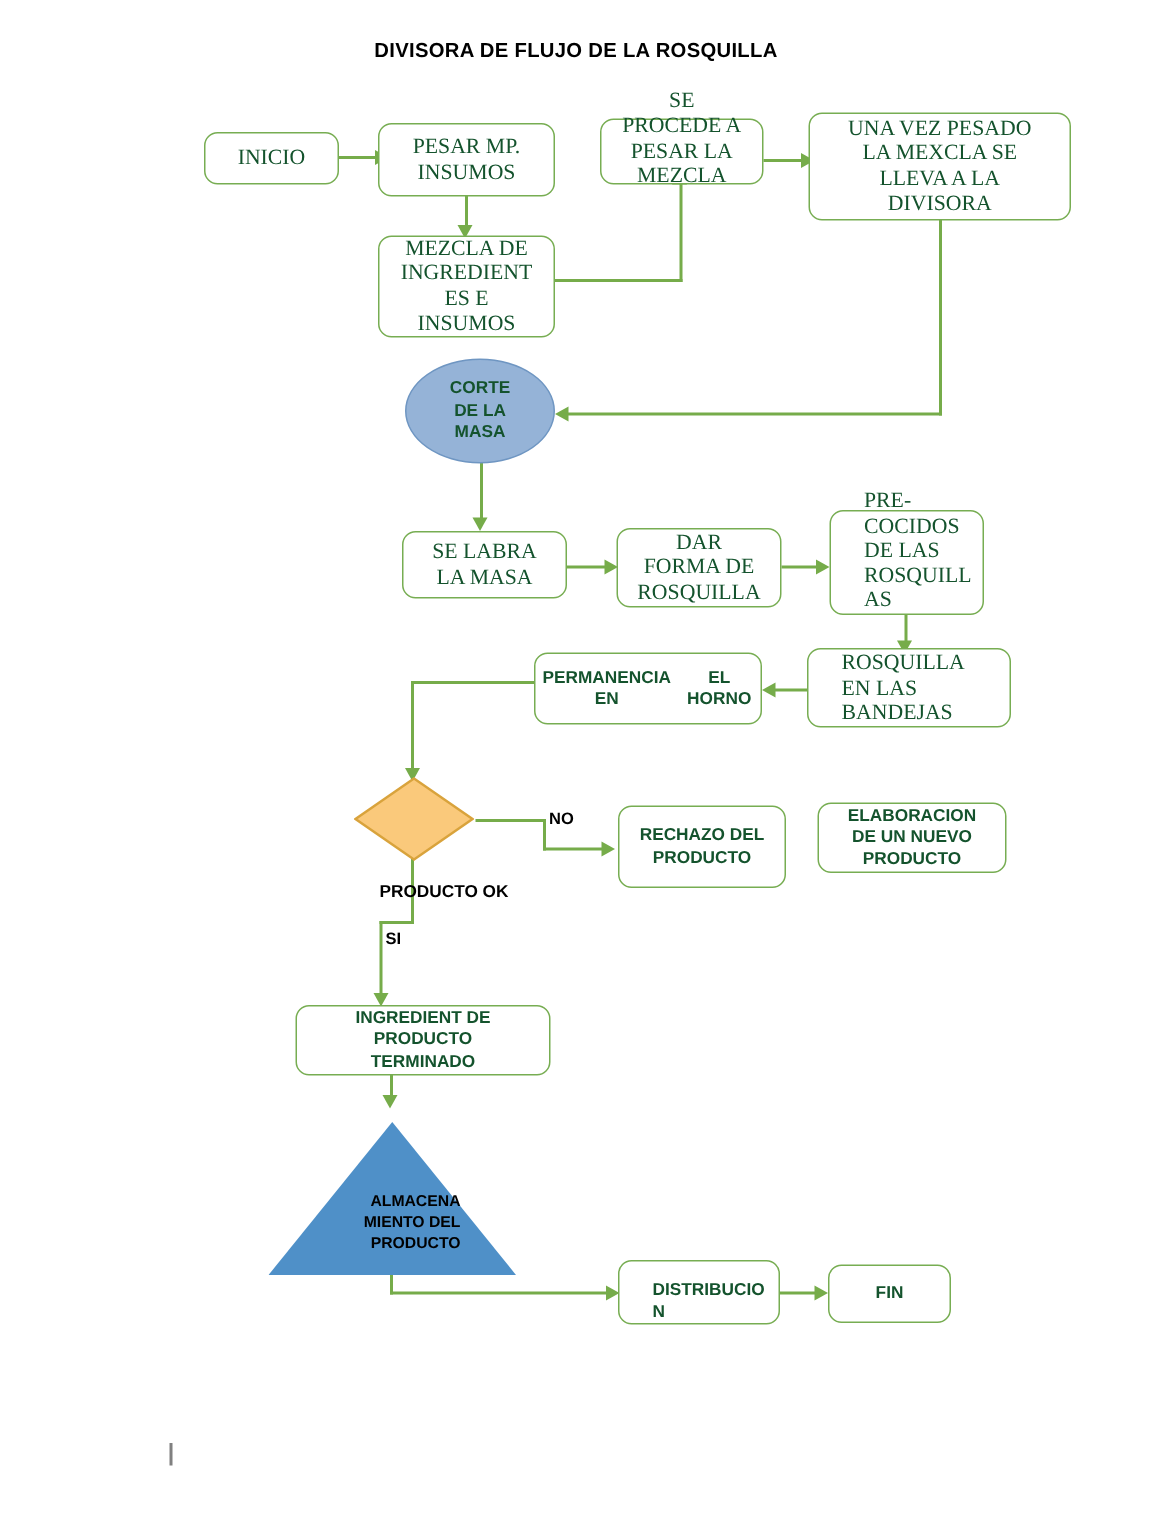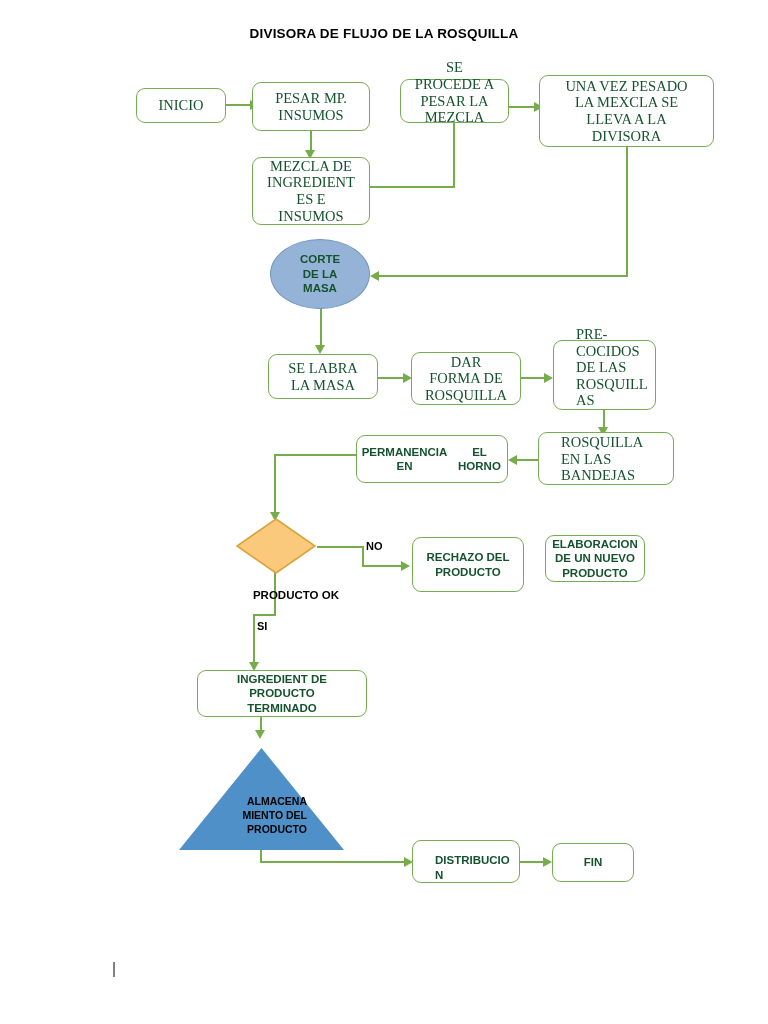--- a/index.html
+++ b/index.html
@@ -278,21 +278,21 @@
       <polygon points="40,1 79,28 40,55 1,28" fill="#fac97b" stroke="#d9a33c" stroke-width="1.6"></polygon>
     </svg>
   </div>
   <div class="shape-label" style="left:243px; top:588px; width:96px; font-size:11.5px;">PRODUCTO OK</div>
 
   <div class="node box sans" style="left:412px; top:537px; width:112px; height:55px; flex-direction:column;">
     <span>RECHAZO DEL</span>
     <span>PRODUCTO</span>
   </div>
 
-  <div class="node box sans" style="left:545px; top:535px; width:100px; height:47px; flex-direction:column;">
+  <div class="node box sans" style="left:545px; top:535px; width:126px; height:47px; flex-direction:column;">
     <span>ELABORACION</span>
     <span>DE UN NUEVO</span>
     <span>PRODUCTO</span>
   </div>
 
   <div class="node box sans" style="left:197px; top:670px; width:170px; height:47px; flex-direction:column;">
     <span>INGREDIENT DE</span>
     <span>PRODUCTO</span>
     <span>TERMINADO</span>
   </div>

